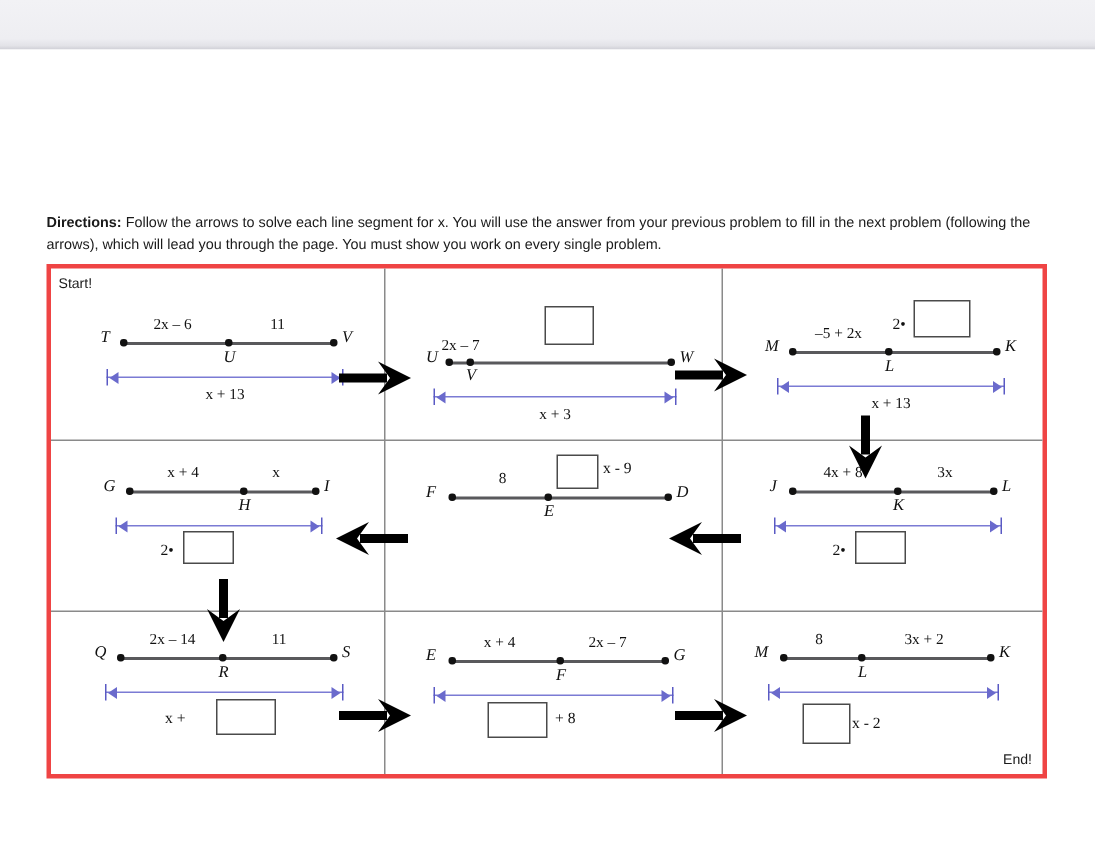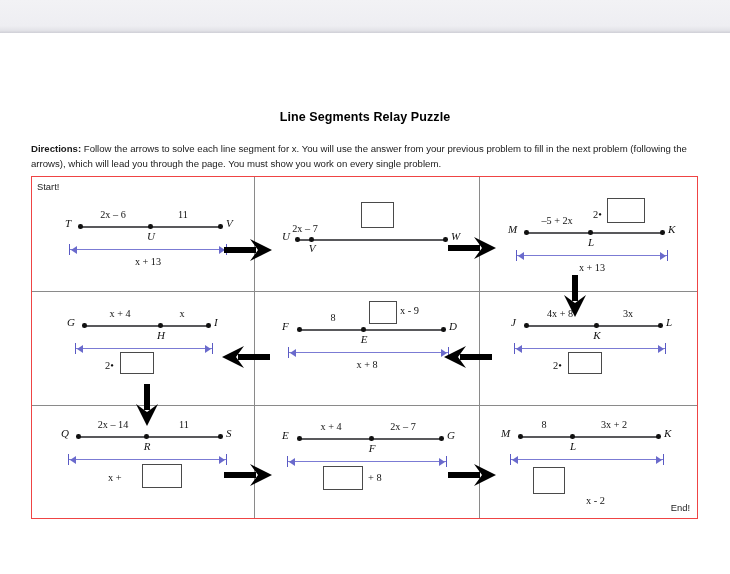--- a/index.html
+++ b/index.html
@@ -44,21 +44,21 @@
     line-height: 15px;
     color: #1a1a1a;
   }
   .directions b { font-weight: bold; }
 
   
   .grid {
     position: absolute;
     left: 31px; top: 143px;
     width: 667px; height: 343px;
-    border: 1px solid #ef4444;
+    border: 3px solid #ef4444;
     box-sizing: border-box;
   }
   .vline {
     position: absolute;
     top: 0; bottom: 0;
     width: 1px;
     background: #8a8a8a;
   }
   .hline {
     position: absolute;
@@ -195,21 +195,20 @@
     color: #1a1a1a;
   }
 </style>
 </head>
 <body>
 
 <div class="viewer-chrome"></div>
 
 <div class="page">
 
-  <div class="doc-title">Line Segments Relay Puzzle</div>
 
   <div class="directions">
     <b>Directions:</b><span> Follow the arrows to solve each line segment for x.  You will use the answer from your previous problem to fill in the next problem (following the arrows), which will lead you through the page.  You must show you work on every single problem.</span>
   </div>
 
   <div class="grid">
     <div class="vline" style="left:222px;"></div>
     <div class="vline" style="left:447px;"></div>
     <div class="hline" style="top:114px;"></div>
     <div class="hline" style="top:228px;"></div>
@@ -243,20 +242,28 @@
       <div class="fig" style="left:0; top:0; width:224px; height:114px;">
         <div class="seg-line" style="left:42px; top:62px; width:148px;"></div>
         <div class="dot" style="left:40px; top:60.4px;"></div>
         <div class="dot" style="left:54px; top:60.4px;"></div>
         <div class="dot" style="left:188px; top:60.4px;"></div>
         <div class="endlabel" style="left:27px; top:53px;">U</div>
         <div class="endlabel" style="left:196px; top:53px;">W</div>
         <div class="midlabel" style="left:57px; top:65px;">V</div>
         <div class="toplabel" style="left:50px; top:46px;">2x – 7</div>
         <div class="ansbox" style="left:106px; top:25px; width:33px; height:26px;"></div>
+        <div class="dim" style="left:32px; top:80px; width:162px;">
+          <div class="dim-line"></div>
+          <div class="dim-cap l"></div>
+          <div class="dim-cap r"></div>
+          <div class="dim-arrow l"></div>
+          <div class="dim-arrow r"></div>
+          <div class="dimlabel" style="left:81px;">x + 3</div>
+        </div>
       </div>
     </div>
 
     <div class="cell" style="left:448px; top:0; width:217px; height:114px;">
       <div class="fig" style="left:0; top:0; width:217px; height:114px;">
         <div class="seg-line" style="left:46px; top:55px; width:136px;"></div>
         <div class="dot" style="left:44px; top:53.4px;"></div>
         <div class="dot" style="left:108px; top:53.4px;"></div>
         <div class="dot" style="left:180px; top:53.4px;"></div>
         <div class="endlabel" style="left:28px; top:46px;">M</div>
@@ -304,28 +311,20 @@
         <div class="seg-line" style="left:44px; top:37px; width:144px;"></div>
         <div class="dot" style="left:42px; top:35.4px;"></div>
         <div class="dot" style="left:106px; top:35.4px;"></div>
         <div class="dot" style="left:186px; top:35.4px;"></div>
         <div class="endlabel" style="left:27px; top:28px;">F</div>
         <div class="endlabel" style="left:194px; top:28px;">D</div>
         <div class="midlabel" style="left:109px; top:41px;">E</div>
         <div class="toplabel" style="left:78px; top:20px;">8</div>
         <div class="ansbox" style="left:114px; top:9px; width:28px; height:23px;"></div>
         <div class="mult" style="left:145px; top:13px;font-family:Liberation Serif, serif;">x - 9</div>
-        <div class="dim" style="left:33px; top:55px; width:161px;">
-          <div class="dim-line"></div>
-          <div class="dim-cap l"></div>
-          <div class="dim-cap r"></div>
-          <div class="dim-arrow l"></div>
-          <div class="dim-arrow r"></div>
-          <div class="dimlabel" style="left:79px;">x + 8</div>
-        </div>
       </div>
     </div>
 
     <div class="cell" style="left:448px; top:115px; width:217px; height:113px;">
       <div class="fig" style="left:0; top:0; width:217px; height:113px;">
         <div class="seg-line" style="left:46px; top:33px; width:134px;"></div>
         <div class="dot" style="left:44px; top:31.4px;"></div>
         <div class="dot" style="left:114px; top:31.4px;"></div>
         <div class="dot" style="left:178px; top:31.4px;"></div>
         <div class="endlabel" style="left:31px; top:24px;">J</div>
@@ -403,21 +402,21 @@
         <div class="toplabel" style="left:64px; top:13px;">8</div>
         <div class="toplabel" style="left:134px; top:13px;">3x + 2</div>
         <div class="dim" style="left:30px; top:48px; width:154px;">
           <div class="dim-line"></div>
           <div class="dim-cap l"></div>
           <div class="dim-cap r"></div>
           <div class="dim-arrow l"></div>
           <div class="dim-arrow r"></div>
         </div>
         <div class="ansbox" style="left:53px; top:61px; width:32px; height:27px;"></div>
-        <div class="mult" style="left:106px; top:69px;margin-top:20px;">x - 2</div>
+        <div class="mult" style="left:86px; top:69px;">x - 2</div>
       </div>
     </div>
 
     <div class="farrow" style="left:190px; top:60px;">
       <svg width="56" height="26" viewBox="0 0 56 26">
         <path d="M2 13 L34 13" stroke="#000" stroke-width="6" stroke-linecap="butt"></path>
         <path d="M28 2 L50 13 L28 24 L36 13 Z" fill="#000"></path>
       </svg>
     </div>
 

